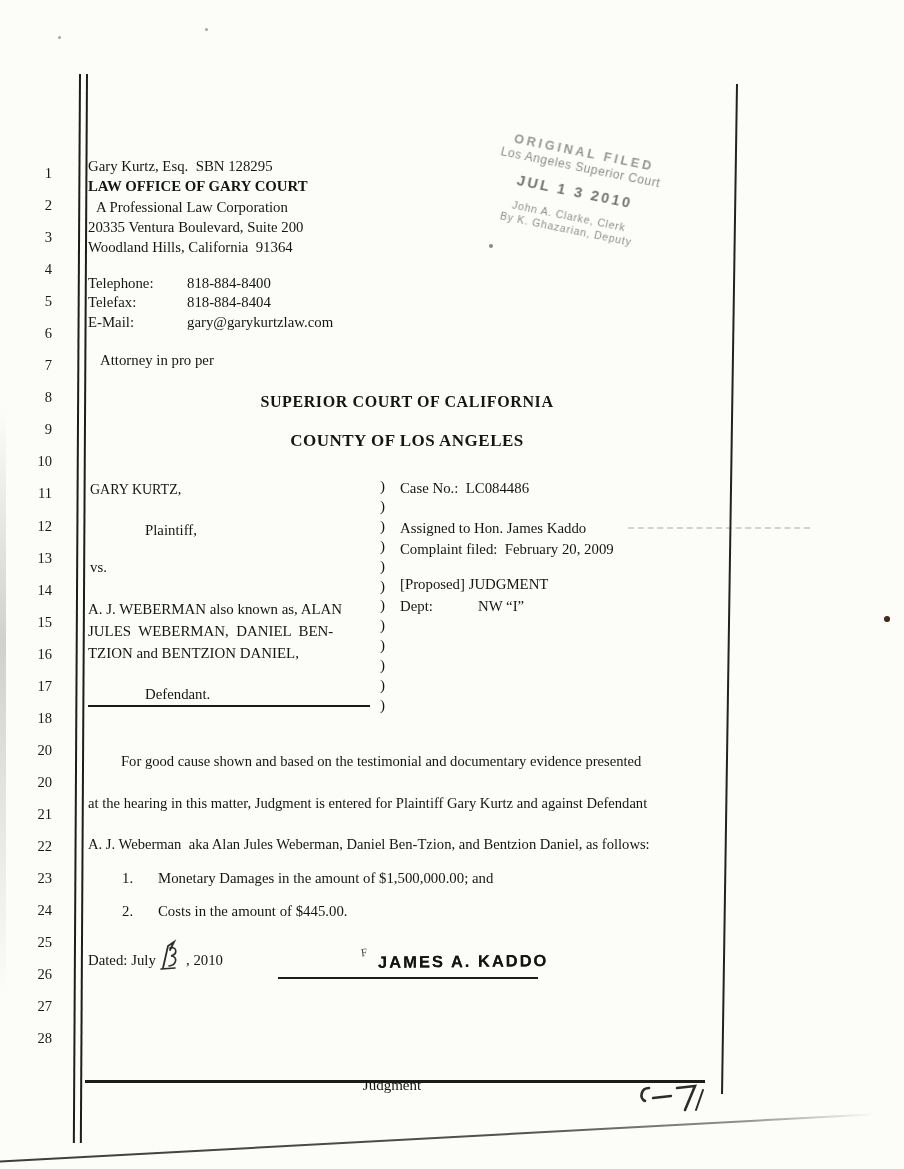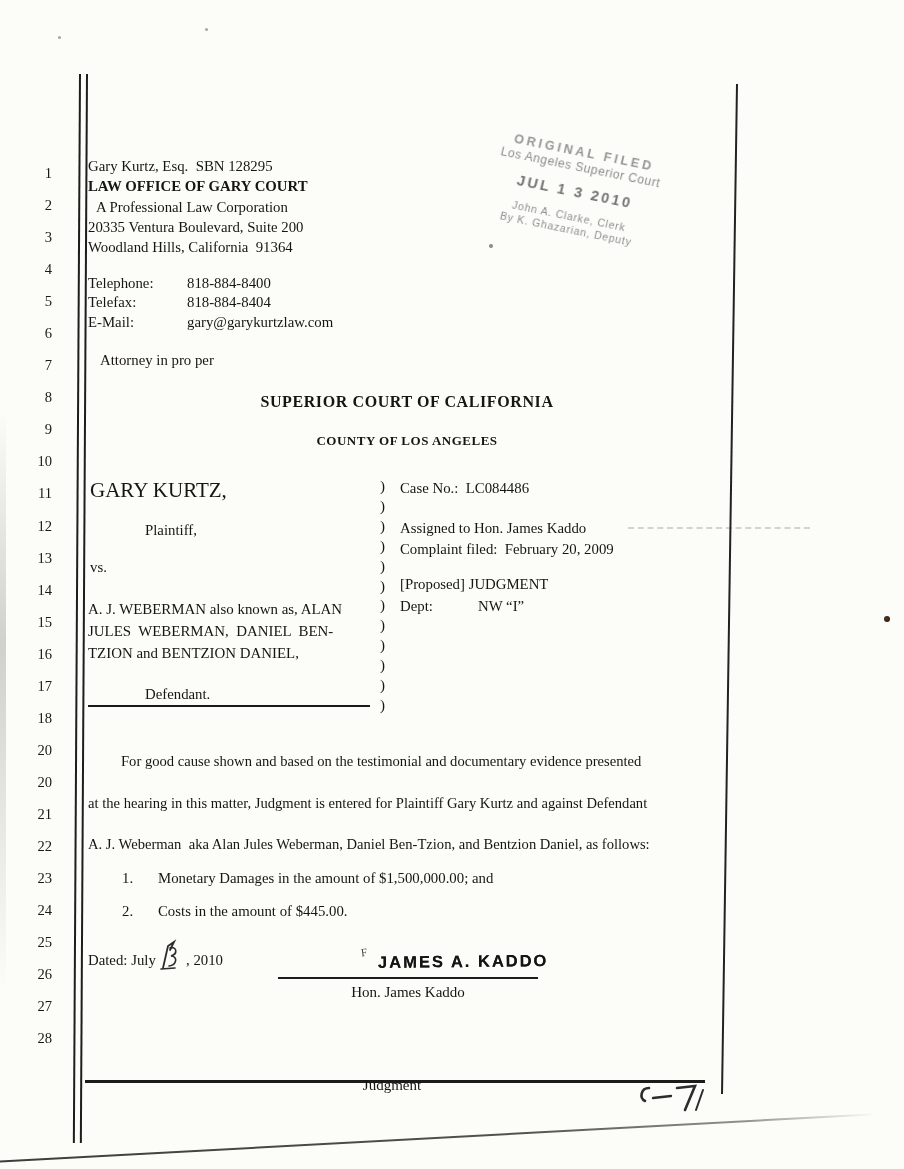--- a/index.html
+++ b/index.html
@@ -128,23 +128,23 @@
   <div class="doc-line t abs" style="left:88px;top:274px;">Telephone:</div>
   <div class="doc-line t abs" style="left:187px;top:274px;text-align:right;">818-884-8400</div>
   <div class="doc-line t abs" style="left:88px;top:293px;">Telefax:</div>
   <div class="doc-line t abs" style="left:187px;top:293px;">818-884-8404</div>
   <div class="doc-line t abs" style="left:88px;top:313px;">E-Mail:</div>
   <div class="doc-line t abs" style="left:187px;top:313px;">gary@garykurtzlaw.com</div>
 
   <div class="doc-line t abs" style="left:88px;top:351px;padding-left:12px;">Attorney in pro per</div>
 
   <div class="doc-line abs b" style="left:232px;top:393px;width:350px;text-align:center;font-size:16px;letter-spacing:.6px;">SUPERIOR COURT OF CALIFORNIA</div>
-  <div class="doc-line abs b" style="left:232px;top:432px;width:350px;text-align:center;font-size:13px;letter-spacing:.5px;">COUNTY OF LOS ANGELES</div>
-
-  <div class="doc-line t abs" style="left:90px;top:481px;font-size:21px;">GARY KURTZ,</div>
+  <div class="doc-line abs b" style="left:232px;top:432px;width:350px;text-align:center;font-size:17px;letter-spacing:.5px;">COUNTY OF LOS ANGELES</div>
+
+  <div class="doc-line t abs" style="left:90px;top:481px;font-size:14px;">GARY KURTZ,</div>
   <div class="doc-line t abs" style="left:145px;top:521px;">Plaintiff,</div>
   <div class="doc-line t abs" style="left:90px;top:558px;">vs.</div>
   <div class="doc-line t abs" style="left:88px;top:600px;font-size:14.9px;">A. J. WEBERMAN also known as, ALAN</div>
   <div class="doc-line t abs" style="left:88px;top:622px;font-size:14.9px;">JULES  WEBERMAN,  DANIEL  BEN-</div>
   <div class="doc-line t abs" style="left:88px;top:644px;font-size:14.9px;">TZION and BENTZION DANIEL,</div>
   <div class="doc-line t abs" style="left:145px;top:685px;">Defendant.</div>
   <div class="underline-def"></div>
 
   <div class="paren-col" id="parencol">
       <span style="top: 478px;">)</span>
@@ -181,21 +181,20 @@
   <svg class="hand" style="left:157px;top:938px;" width="28" height="36">
     <path d="M6 30 L11 8 L17 4 L13 12" stroke-width="1.8"></path>
     <path d="M13 10 C20 8 21 16 14 18 C21 18 20 27 12 28" stroke-width="1.6"></path>
     <path d="M4 31 L18 30" stroke-width="1.6"></path>
   </svg>
   <div class="doc-line t abs" style="left:186px;top:951px;">, 2010</div>
 
   <div class="fmark">F</div>
   <div class="kaddo">JAMES A. KADDO</div>
   <div class="sigline"></div>
-  <div class="doc-line abs" style="left:288px;top:983px;width:240px;text-align:center;font-size:15px;">Hon. James Kaddo</div>
 
   <div class="footrule"></div>
   <div class="doc-line abs" style="left:292px;top:1076px;width:200px;text-align:center;font-size:15px;">Judgment</div>
   <svg class="hand" style="left:633px;top:1082px;" width="80" height="34">
     <path d="M16 6 C8 6 6 16 12 19" stroke-width="2.6"></path>
     <path d="M20 16 L38 14" stroke-width="2.4"></path>
     <path d="M44 6 L62 4 L52 28" stroke-width="2.6"></path>
     <path d="M70 8 L63 28" stroke-width="2"></path>
   </svg>
 

